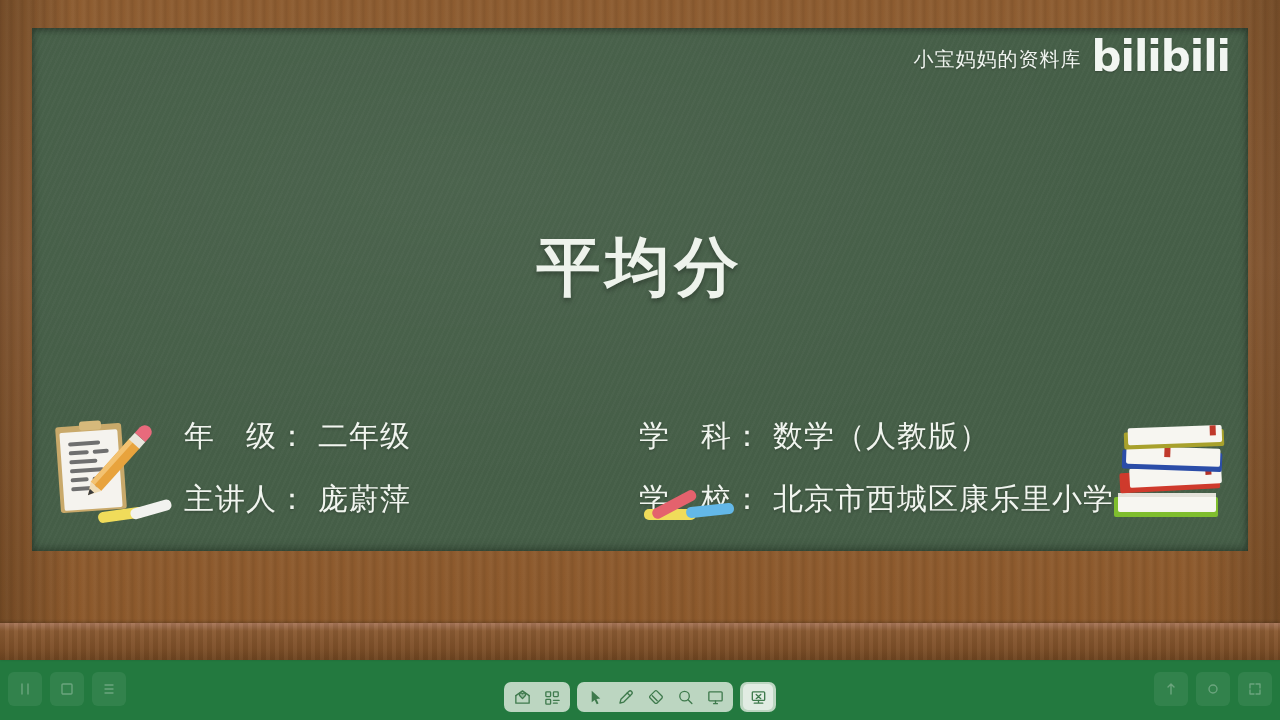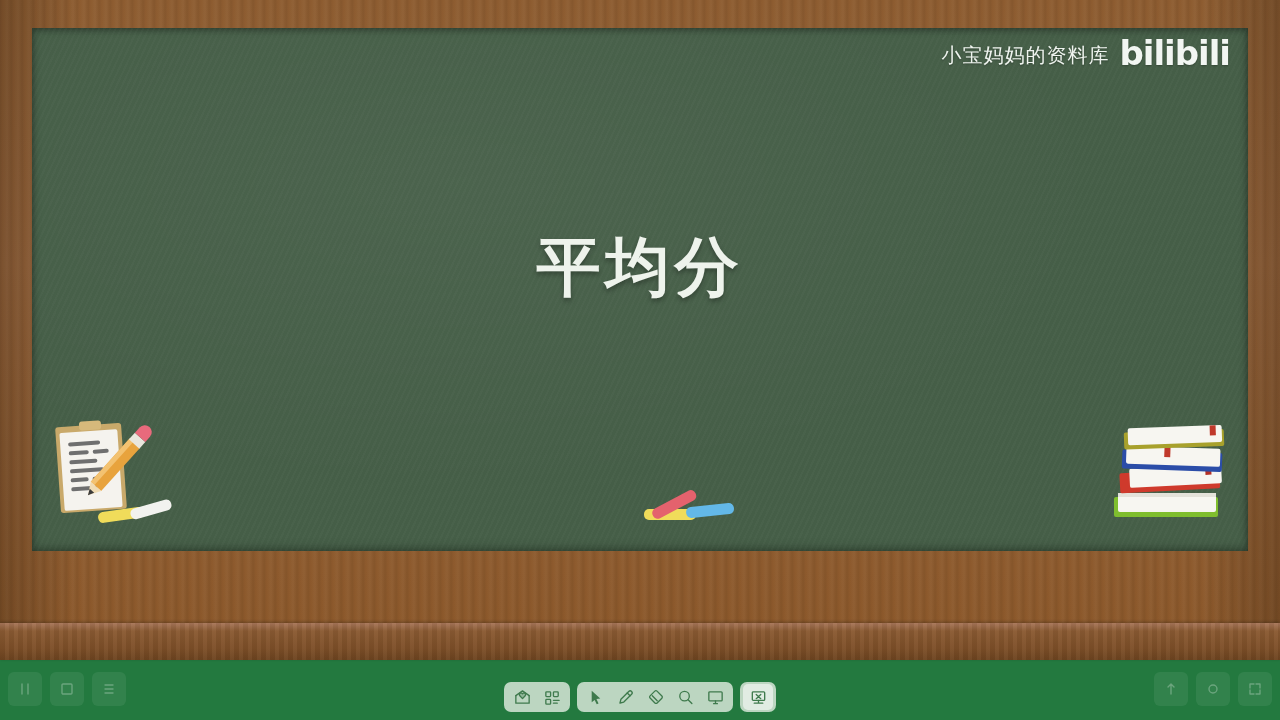--- a/index.html
+++ b/index.html
@@ -60,21 +60,21 @@
   }
   .watermark-text {
     color: #eef3ee;
     font-size: 20px;
     letter-spacing: 1px;
     font-weight: 500;
     text-shadow: 0 1px 2px rgba(0,0,0,0.3);
     white-space: nowrap;
   }
   .bili-logo {
-    font-size: 34px;
+    font-size: 42px;
     font-weight: 700;
     color: #f2f6f2;
     letter-spacing: -1px;
     line-height: 1;
     transform: translateY(-2px);
     white-space: nowrap;
     font-family: "DejaVu Sans", sans-serif;
     text-shadow: 0 1px 2px rgba(0,0,0,0.25);
   }
 
@@ -219,20 +219,42 @@
     <div class="watermark">
       <span class="watermark-text">小宝妈妈的资料库</span>
       <span class="bili-logo">bilibili</span>
     </div>
 
 
     <div class="title-row">
       <span class="main-title">平均分</span>
     </div>
 
+    <div class="info-block">
+      <div class="info-row">
+        <div class="info-col left">
+          <span class="info-label">年　级：</span>
+          <span class="info-value">二年级</span>
+        </div>
+        <div class="info-col right">
+          <span class="info-label">学　科：</span>
+          <span class="info-value">数学（人教版）</span>
+        </div>
+      </div>
+      <div class="info-row">
+        <div class="info-col left">
+          <span class="info-label">主讲人：</span>
+          <span class="info-value">庞蔚萍</span>
+        </div>
+        <div class="info-col right">
+          <span class="info-label">学　校：</span>
+          <span class="info-value">北京市西城区康乐里小学</span>
+        </div>
+      </div>
+    </div>
 
     <div class="deco-clipboard">
       <svg width="130" height="120" viewBox="0 0 130 120">
         <g>
           <rect x="12" y="14" width="66" height="86" rx="3" fill="#c9a96a" transform="rotate(-4 45 57)"></rect>
           <rect x="16" y="20" width="58" height="78" rx="2" fill="#f5f3ee" transform="rotate(-4 45 59)"></rect>
           <rect x="33" y="10" width="22" height="9" rx="3" fill="#d6b97b" transform="rotate(-4 44 14)"></rect>
           <g transform="rotate(-4 45 59)" fill="#6f6f6f">
             <rect x="24" y="30" width="32" height="4" rx="2"></rect>
             <rect x="24" y="39" width="20" height="4" rx="2"></rect>

